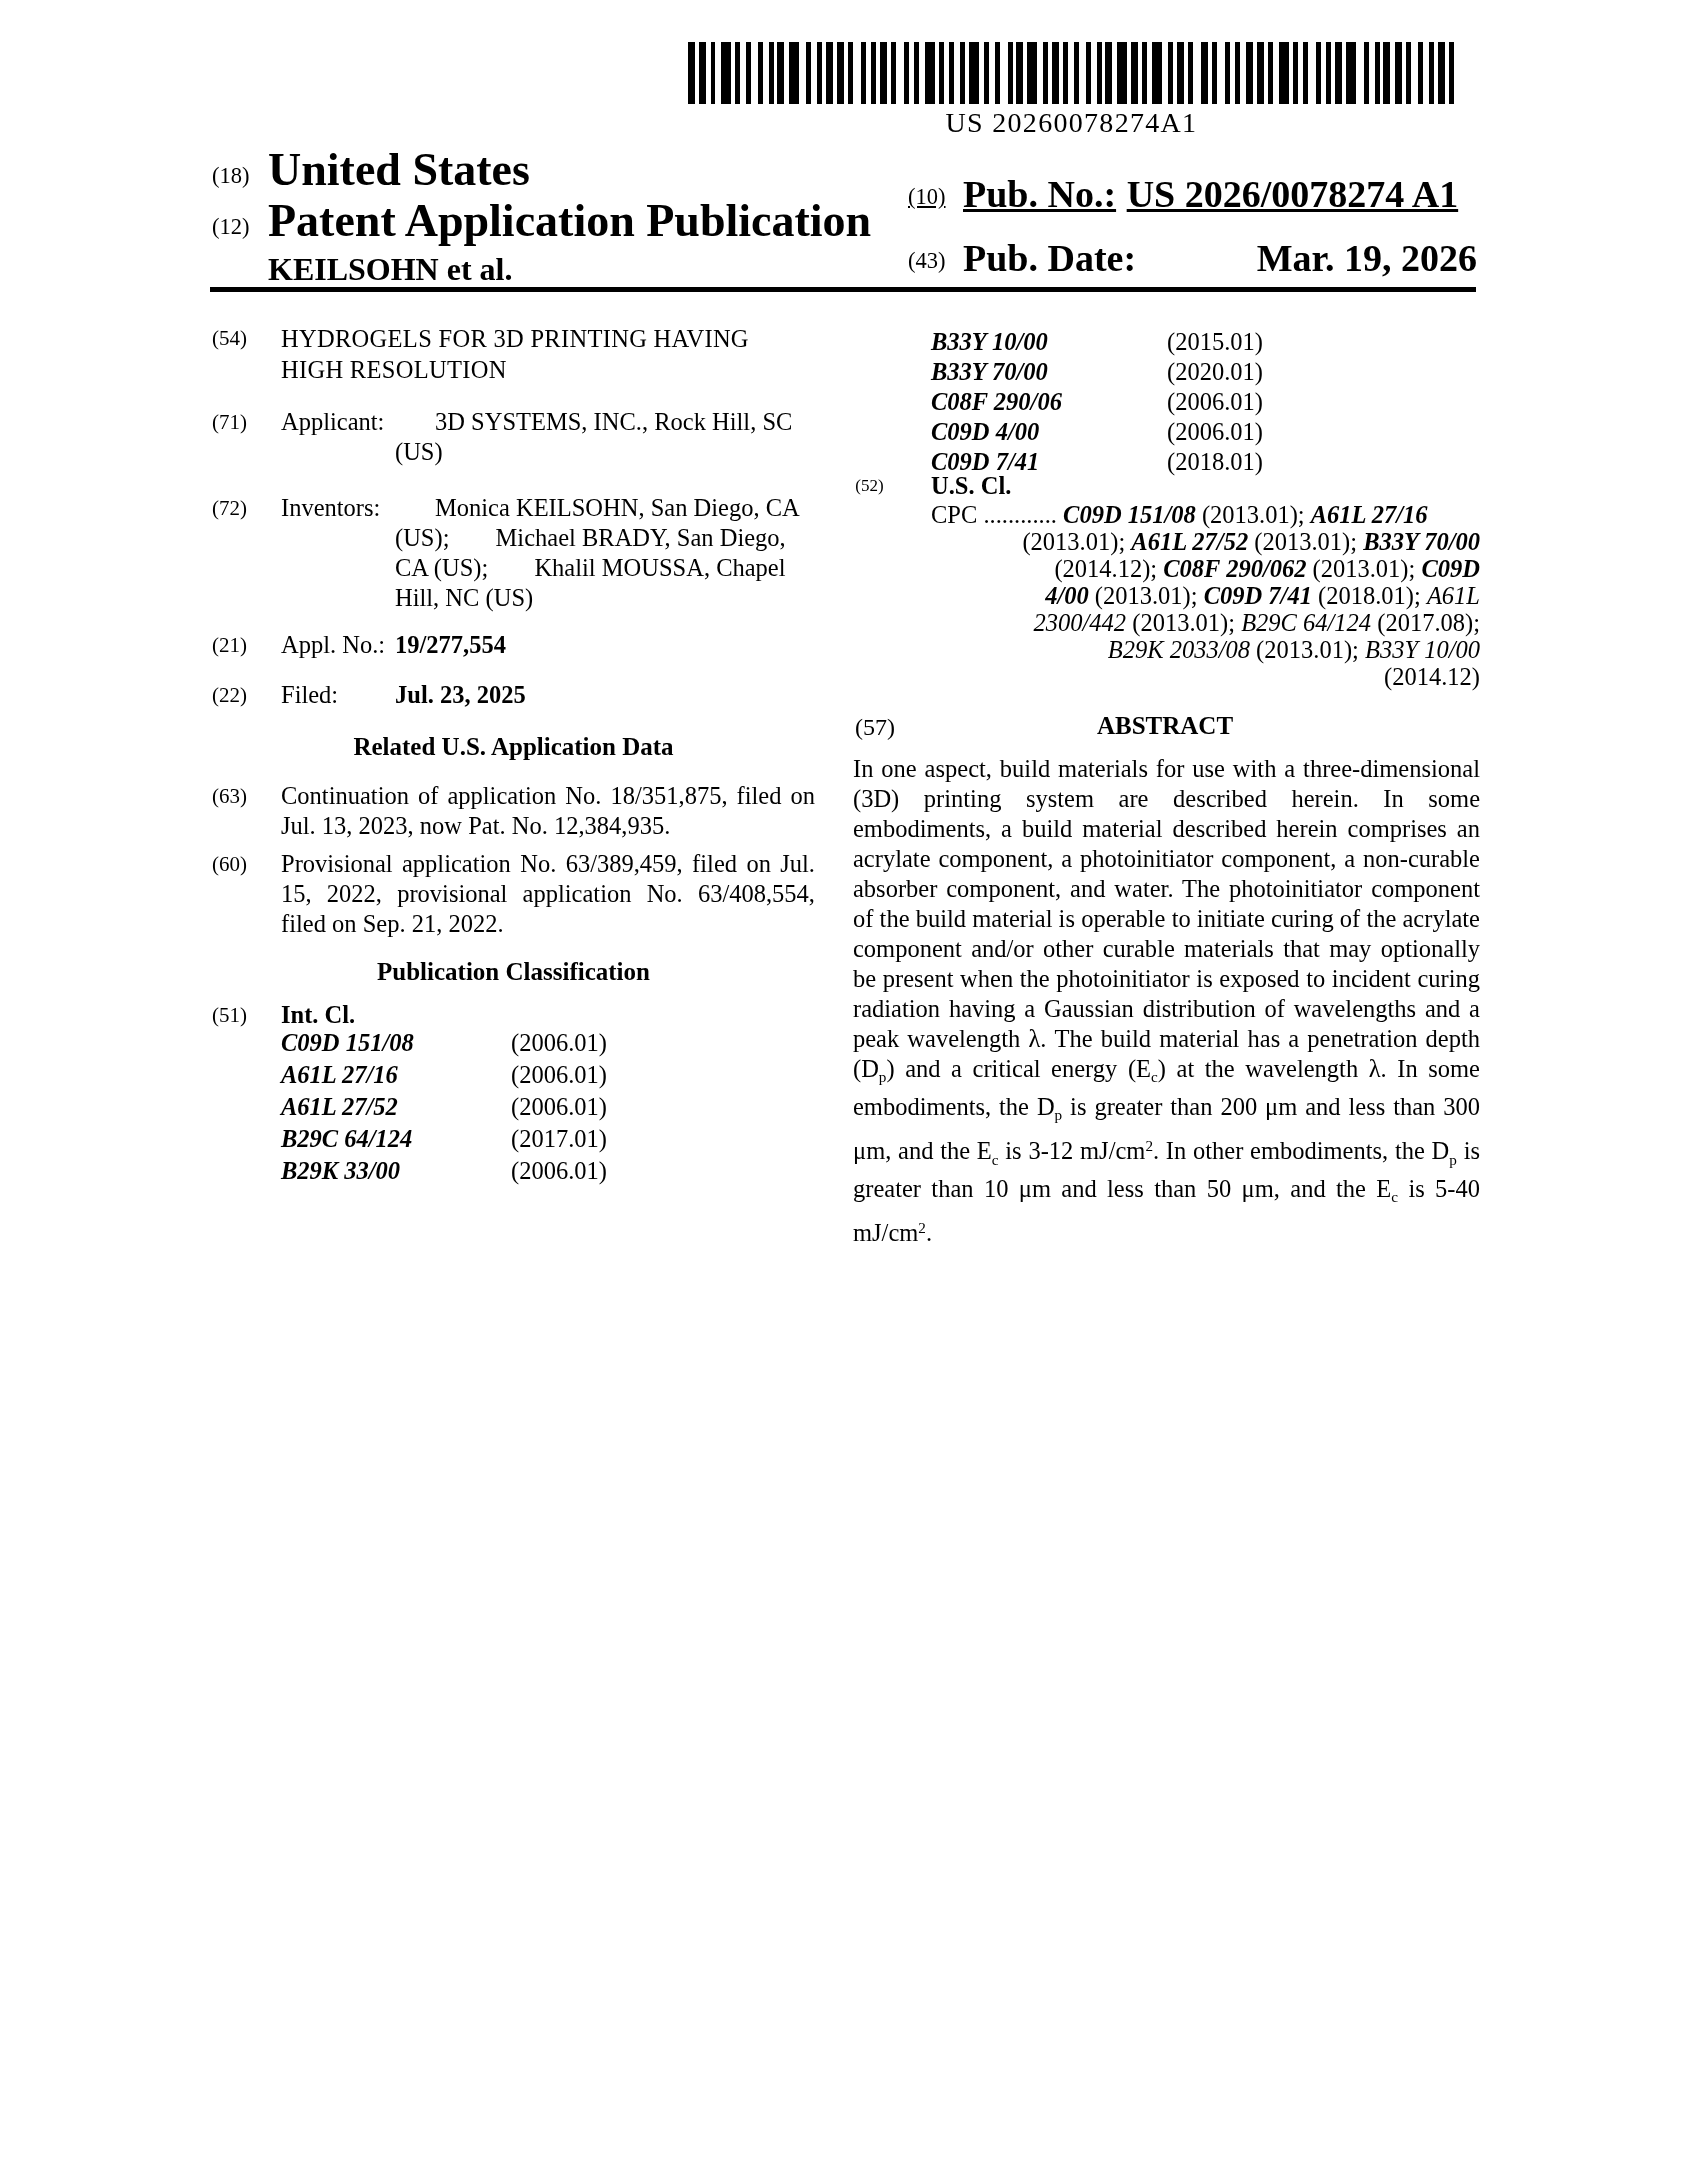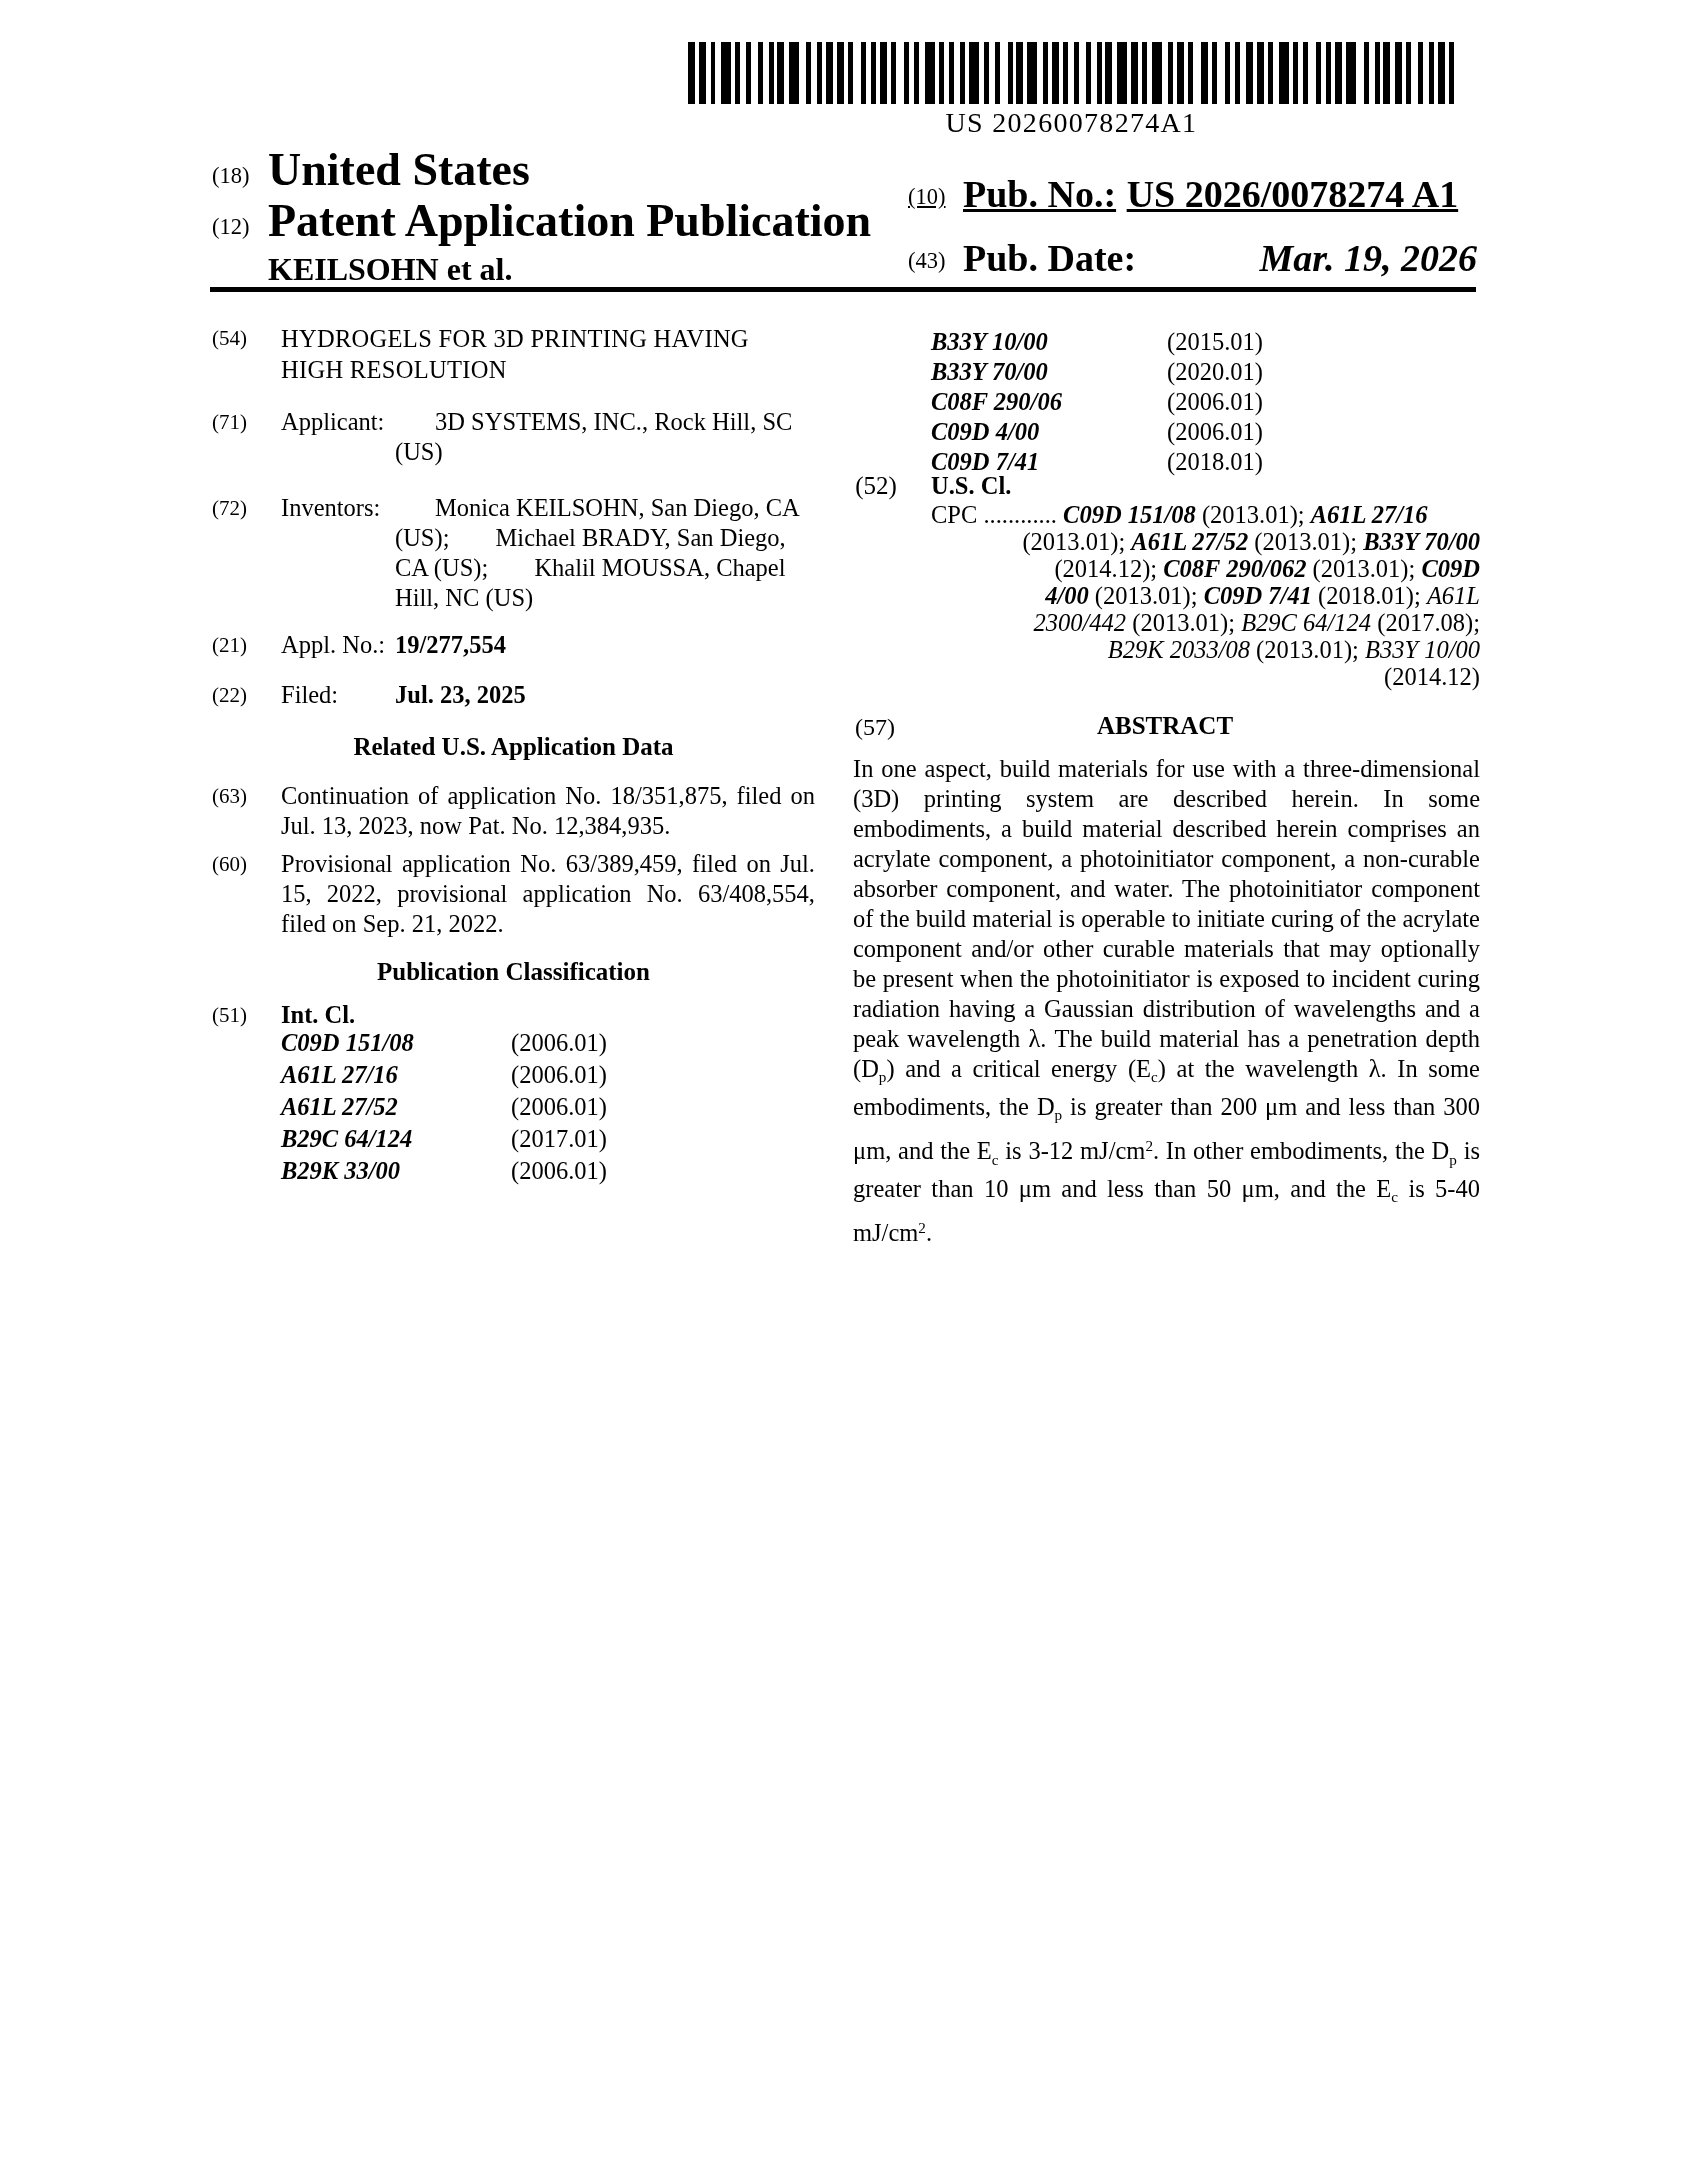--- a/index.html
+++ b/index.html
@@ -25,21 +25,21 @@
   .hrow19{top:147px;}
   .hrow12{top:198px;}
   .authors{
     position:absolute;left:268px;top:253px;
     font-size:32px;font-weight:bold;line-height:1;
   }
   .pubrow{position:absolute;left:908px;width:569px;display:flex;align-items:flex-start;}
   .pubrow .tag{width:55px;flex:none;font-size:22.5px;padding-top:9.3px;}
   .pubrow .pubbold{flex:1;display:flex;font-size:38px;font-weight:bold;line-height:1;white-space:nowrap;}
   .pubrow .val-gap{margin-left:10.6px;}
-  .pubrow .dateval{margin-left:auto;font-style:italic;}
+  .pubrow .dateval{margin-left:auto;}
   .pubno{top:175px;text-decoration:underline;}
   .pubdate{top:239px;}
   .rule{position:absolute;left:210px;top:287px;width:1266px;height:4.6px;background:#000;}
   
   .sec{position:absolute;left:212px;width:603px;display:flex;align-items:flex-start;font-size:24.5px;line-height:30px;}
   .sec .tag{width:69px;flex:none;font-size:21px;line-height:30px;}
   .sec .secbody{flex:1;}
   .bold{font-weight:bold;}
   .title-text{font-weight:normal;line-height:31px;letter-spacing:0.3px;}
   .lv{flex:1;display:flex;align-items:flex-start;}
@@ -54,21 +54,21 @@
   .ic-table{position:absolute;font-size:24.5px;line-height:32px;}
   .ic-left{left:212px;top:1027px;width:603px;}
   .ic-right{left:850px;top:327px;width:630px;line-height:30px;}
   .icrow{display:flex;}
   .ic-left .icrow{padding-left:69px;}
   .ic-right .icrow{padding-left:81px;}
   .icrow .code{width:230px;flex:none;font-weight:bold;font-style:italic;}
   .ic-right .icrow .code{width:236px;}
   
   .sec2{position:absolute;left:850px;width:630px;display:flex;align-items:flex-start;font-size:24.5px;line-height:30px;}
-  .sec2 .tag{width:81px;flex:none;font-size:25px;padding-left:5.3px;box-sizing:border-box;}
+  .sec2 .tag{width:81px;flex:none;font-size:17px;padding-left:5.3px;box-sizing:border-box;}
   .cpc{position:absolute;left:850px;top:501px;width:630px;font-size:24.5px;line-height:27px;}
   .cpc-line{text-align:right;}
   .cpc-line:first-child{text-align:left;padding-left:81px;}
   .abs-head{
     position:absolute;left:850px;top:713px;width:630px;text-align:center;
     font-size:25px;font-weight:bold;line-height:1;
   }
   .abs-tag{position:absolute;left:855px;top:715px;font-size:24px;line-height:1;}
   .abstract{
     position:absolute;left:853px;top:754px;width:627px;

